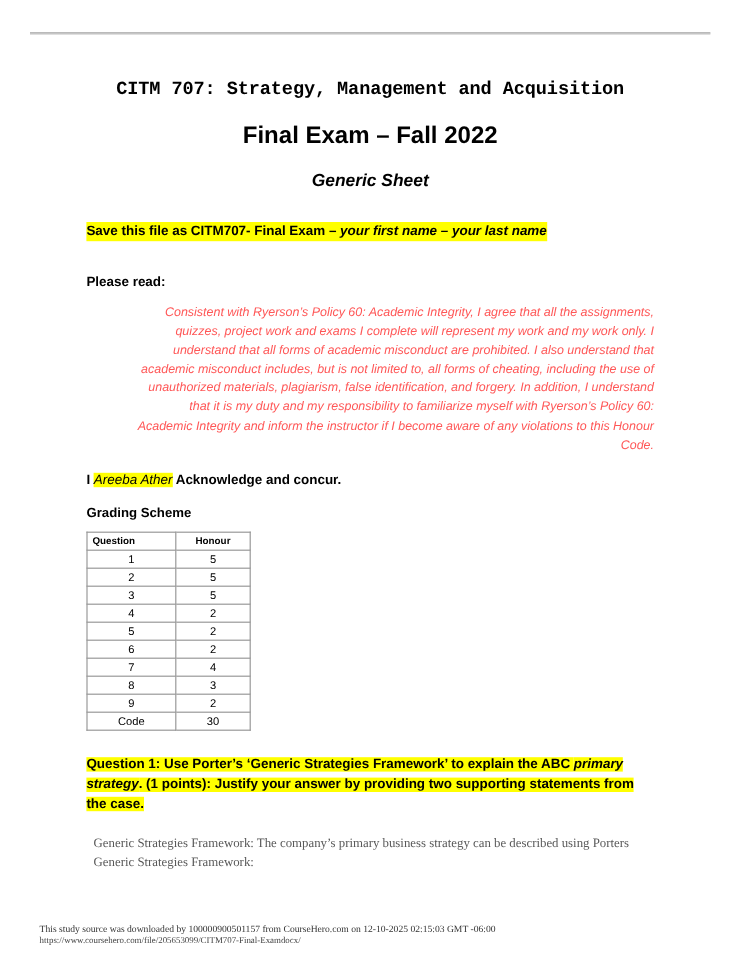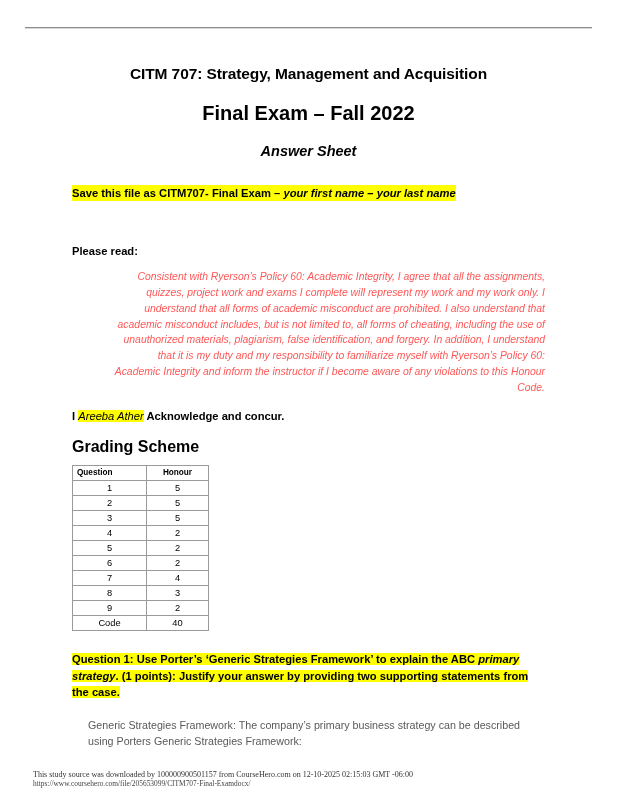--- a/index.html
+++ b/index.html
@@ -41,20 +41,21 @@
   }
 
   
   .title {
     font-size: 15.5px;
     font-weight: bold;
     text-align: center;
     letter-spacing: -0.1px;
     margin: 0 0 16px 0;
     line-height: 1.3;
+    font-family: Liberation Mono, monospace;
   }
   .subtitle {
     font-size: 20px;
     font-weight: bold;
     text-align: center;
     margin: 0 0 16px 0;
     line-height: 1.3;
   }
   .sheet-title {
     font-size: 14.5px;
@@ -76,21 +77,21 @@
     line-height: 1.45;
     display: inline-block;
   }
   .save-line .ital {
     font-style: italic;
   }
 
   .please-read {
     font-size: 11.2px;
     font-weight: bold;
-    margin: 16px 0 12px 0;
+    margin: 0 0 12px 0;
   }
 
   .honour {
     color: #ff5757;
     font-style: italic;
     font-size: 10.4px;
     line-height: 1.52;
     margin: 0 0 14px 0;
     padding-left: 40px;
     text-align: right;
@@ -101,21 +102,21 @@
     font-weight: bold;
     margin: 0 0 16px 0;
   }
   .ack .name {
     font-style: italic;
     font-weight: normal;
     background: #ffff00;
   }
 
   .grading-label {
-    font-size: 16px;
+    font-size: 11px;
     font-weight: bold;
     margin: 0 0 9px 0;
   }
 
   
   table.grading {
     border-collapse: collapse;
     width: 137px;
     margin: 0 0 20px 0;
     table-layout: fixed;
@@ -150,21 +151,22 @@
     font-weight: bold;
     line-height: 1.5;
     margin: 0 0 16px 0;
   }
   .question .q-ital { font-style: italic; }
 
   .answer {
     font-size: 10.7px;
     color: #595959;
     line-height: 1.5;
-    margin: 16px;
+    margin: 6px;
+    font-family: Liberation Serif, serif;
   }
 
   
   .footer-source {
     position: absolute;
     left: 33px;
     top: 770px;
     font-family: Liberation Serif, serif;
     font-size: 8px;
     color: #333333;
@@ -184,21 +186,21 @@
 <body>
 
 <div class="page">
 
   <div class="top-rule"></div>
 
   <div class="content">
 
     <h1 class="title">CITM 707: Strategy, Management and Acquisition</h1>
     <h2 class="subtitle">Final Exam – Fall 2022</h2>
-    <h3 class="sheet-title">Answer Sheet</h3>
+    <h3 class="sheet-title">Generic Sheet</h3>
 
     <p class="save-line hl"><span>Save this file as CITM707- Final Exam – </span><span class="ital">your first name – your last name</span></p>
 
     <p class="please-read">Please read:</p>
 
     <p class="honour">Consistent with Ryerson’s Policy 60: Academic Integrity, I agree that all the assignments, quizzes, project work and exams I complete will represent my work and my work only. I understand that all forms of academic misconduct are prohibited. I also understand that academic misconduct includes, but is not limited to, all forms of cheating, including the use of unauthorized materials, plagiarism, false identification, and forgery. In addition, I understand that it is my duty and my responsibility to familiarize myself with Ryerson’s Policy 60: Academic Integrity and inform the instructor if I become aware of any violations to this Honour Code.</p>
 
     <p class="ack"><span>I </span><span class="name">Areeba Ather</span><span> Acknowledge and concur.</span></p>
 
     <p class="grading-label">Grading Scheme</p>
@@ -242,21 +244,21 @@
           <tr>
             <td>8</td>
             <td>3</td>
           </tr>
           <tr>
             <td>9</td>
             <td>2</td>
           </tr>
           <tr>
             <td>Code</td>
-            <td>40</td>
+            <td>30</td>
           </tr>
         </tbody>
     </table>
 
 
     <p class="question"><span class="hl">Question 1: Use Porter’s ‘Generic Strategies Framework’ to explain the ABC </span><span class="hl q-ital">primary strategy</span><span class="hl">. (1 points): Justify your answer by providing two supporting statements from the case.</span></p>
 
     <p class="answer">Generic Strategies Framework: The company’s primary business strategy can be described using Porters Generic Strategies Framework:</p>
 
   </div>

